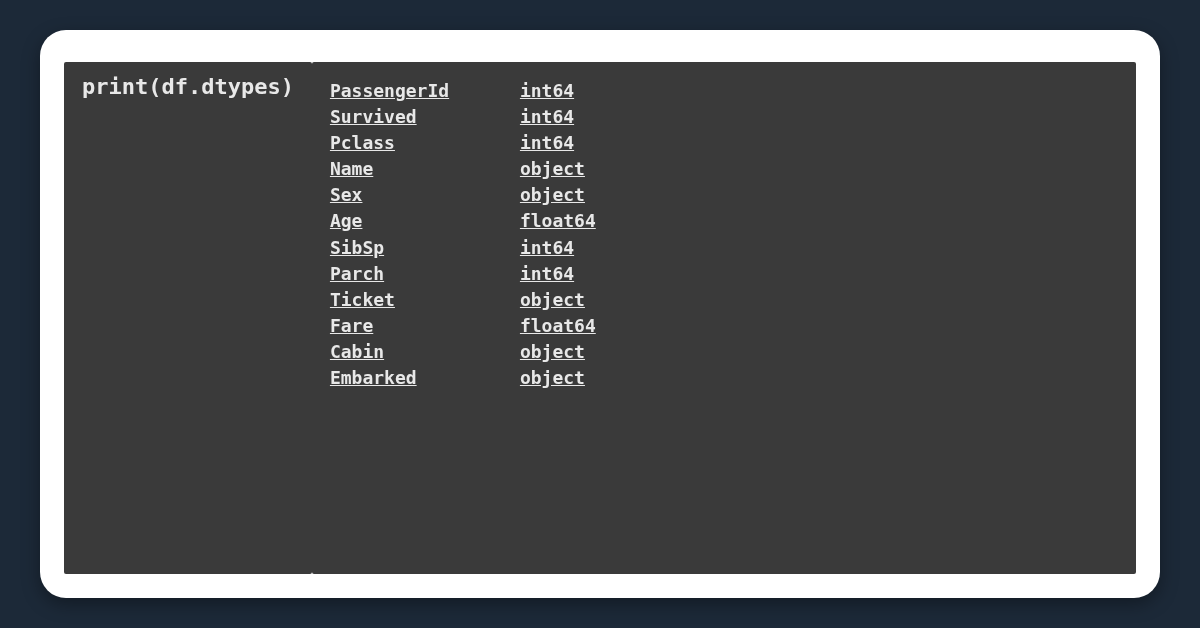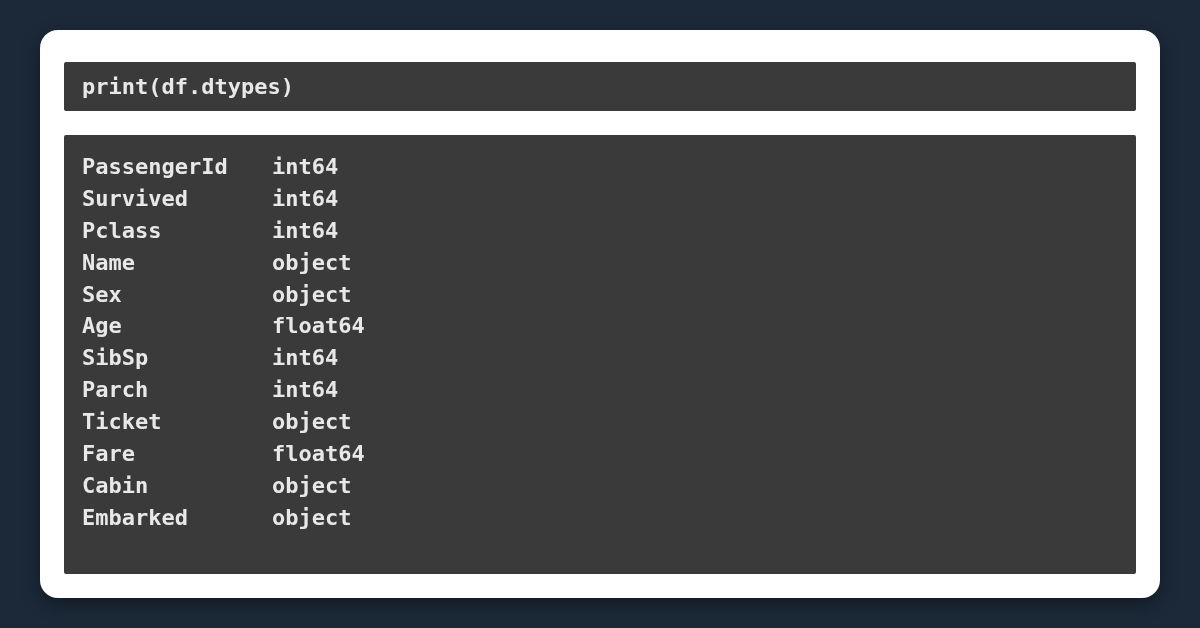--- a/index.html
+++ b/index.html
@@ -8,49 +8,50 @@
     background: #1c2938;
     display: flex;
     align-items: center;
     justify-content: center;
     font-family: "Consolas", "Menlo", "Monaco", monospace;
   }
   .card {
     background: #ffffff;
     width: 1120px;
     height: 568px;
-    border-radius: 18px;
+    border-radius: 26px;
     padding: 32px 24px 24px 24px;
     box-shadow: 0 6px 18px rgba(0,0,0,0.35);
     display: flex;
-    flex-direction: column;
+    flex-direction: row;
   }
   .code-block {
     background: #3a3a3a;
     color: #e8e8e8;
     font-size: 22px;
     font-weight: 600;
     padding: 12px 18px;
     border-radius: 2px;
   }
   .spacer {
     height: 24px;
     background: #ffffff;
   }
   .output-block {
     background: #3a3a3a;
     color: #e8e8e8;
     flex: 1;
     padding: 16px 18px;
     border-radius: 2px;
-    font-size: 22px;
+    font-size: 18px;
     font-weight: 600;
     line-height: 1.45;
     white-space: pre;
     overflow: hidden;
+    text-decoration: underline;
   }
   .row { display: flex; }
   .col-name  { width: 190px; }
   .col-dtype { width: 100px; }
 </style>
 </head>
 <body>
 
 <div class="card">
 

